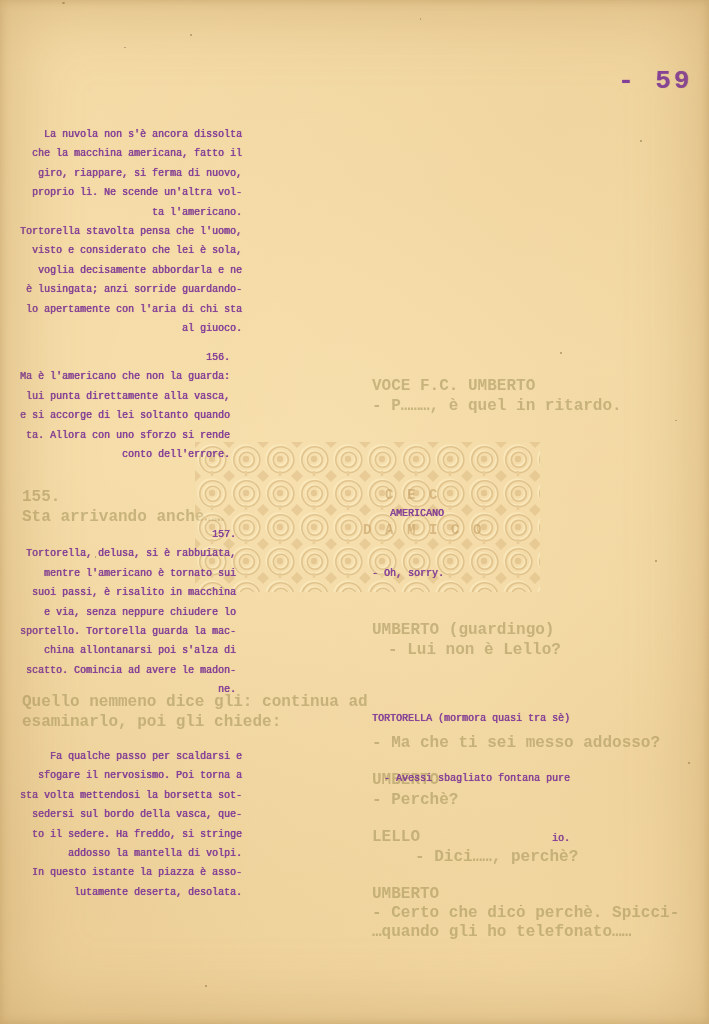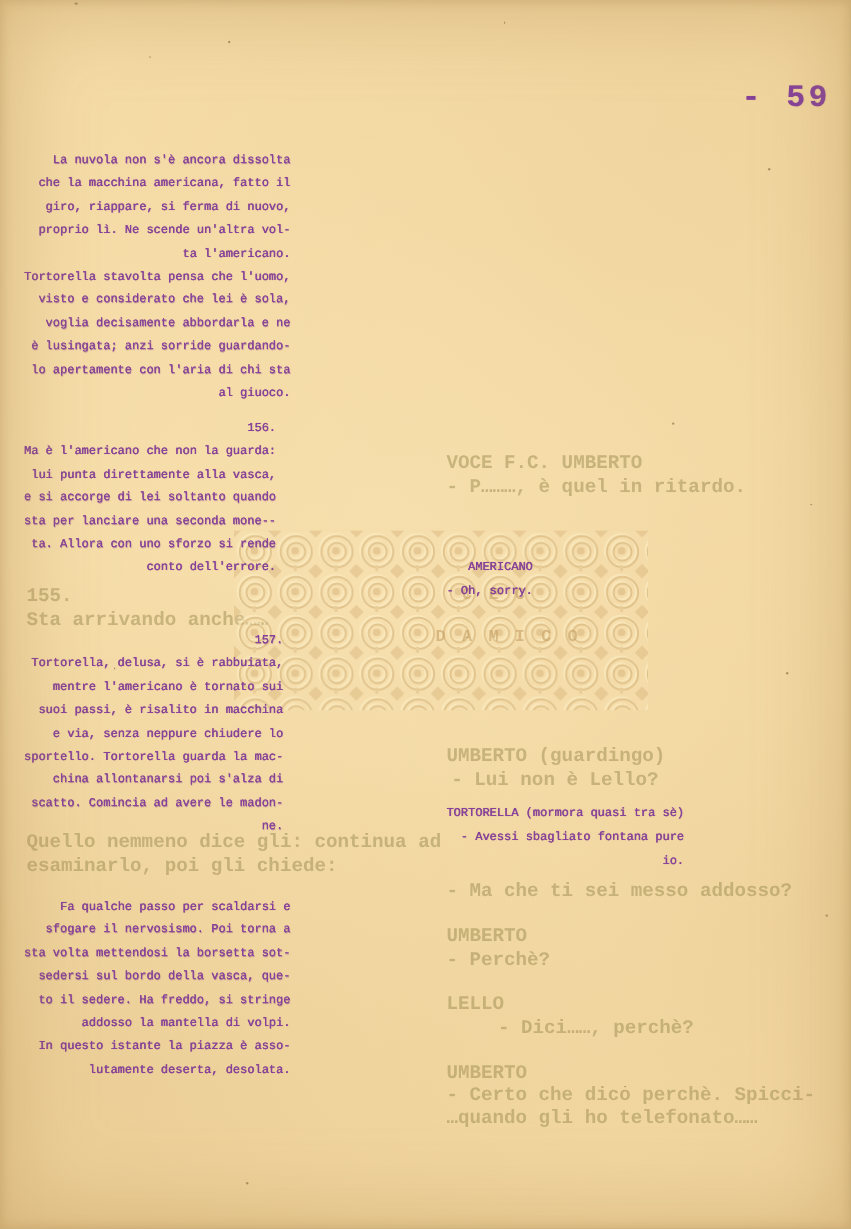--- a/index.html
+++ b/index.html
@@ -15,21 +15,21 @@
   }
   .vignette {
     position:absolute; inset:0; pointer-events:none; z-index:9;
     box-shadow: inset 0 0 70px 8px rgba(176,136,74,.38), inset 0 0 10px 1px rgba(150,112,55,.28);
   }
   .typeblock { position:absolute; color:#87409c; }
   .tline {
     font-size:10px; line-height:19.4px; font-weight:400; white-space:pre;
     letter-spacing:0; text-shadow:.4px .3px .7px rgba(109,40,132,.55), 0 0 .4px rgba(109,40,132,.65);text-align:right;
   }
-  .dlg .tline { line-height:19.8px; }
+  .dlg .tline { line-height:19.8px;margin-top:40px; }
   .pageno {
     position:absolute; left:618px; top:66px; color:#84409a; font-size:26px;
     font-weight:700; letter-spacing:3px; text-shadow:.4px .3px .8px rgba(109,40,132,.5);
   }
   .ghost {
     position:absolute; color:rgba(163,146,88,.55); font-size:16px; line-height:19px;
     font-weight:700; white-space:pre; filter:blur(.5px); z-index:1;
   }
   .stamp { position:absolute; left:195px; top:442px; z-index:2; }
   .stamp text { font-family:"Liberation Mono","DejaVu Sans Mono",monospace; font-weight:700; }
@@ -75,21 +75,21 @@
     </g>
   </svg>
 
   <div class="ghost" style="left:22px;  top:488px;">155.</div>
   <div class="ghost" style="left:22px;  top:508px;">Sta arrivando anche……</div>
   <div class="ghost" style="left:22px;  top:693px;">Quello nemmeno dice gli: continua ad</div>
   <div class="ghost" style="left:22px;  top:713px;">esaminarlo, poi gli chiede:</div>
   <div class="ghost" style="left:372px; top:377px;">VOCE F.C. UMBERTO</div>
   <div class="ghost" style="left:372px; top:397px;">- P………, è quel in ritardo.</div>
   <div class="ghost" style="left:372px; top:621px;">UMBERTO (guardingo)</div>
-  <div class="ghost" style="left:376px; top:641px;">- Lui non è Lello?</div>
+  <div class="ghost" style="left:388px; top:641px;">- Lui non è Lello?</div>
   <div class="ghost" style="left:372px; top:734px;">- Ma che ti sei messo addosso?</div>
   <div class="ghost" style="left:372px; top:771px;">UMBERTO</div>
   <div class="ghost" style="left:372px; top:791px;">- Perchè?</div>
   <div class="ghost" style="left:372px; top:828px;">LELLO</div>
   <div class="ghost" style="left:372px; top:848px;margin-left:43px;">- Dici……, perchè?</div>
   <div class="ghost" style="left:372px; top:885px;">UMBERTO</div>
   <div class="ghost" style="left:372px; top:904px;">- Certo che dico perchè. Spicci-</div>
   <div class="ghost" style="left:372px; top:923px;">…quando gli ho telefonato……</div>
 
   <div class="textlayer">
@@ -108,21 +108,20 @@
       <div class="tline">è lusingata; anzi sorride guardando-</div>
       <div class="tline">lo apertamente con l'aria di chi sta</div>
       <div class="tline">al giuoco.</div>
     </div>
 
     <div class="typeblock" style="left:20px; top:348px;">
       <div class="tline">156.</div>
       <div class="tline">Ma è l'americano che non la guarda:</div>
       <div class="tline">lui punta direttamente alla vasca,</div>
       <div class="tline">e si accorge di lei soltanto quando</div>
-      <div class="tline">sta per lanciare una seconda mone--</div>
       <div class="tline">ta. Allora con uno sforzo si rende</div>
       <div class="tline">conto dell'errore.</div>
     </div>
 
     <div class="typeblock" style="left:20px; top:525px;">
       <div class="tline">157.</div>
       <div class="tline">Tortorella, delusa, si è rabbuiata,</div>
       <div class="tline">mentre l'americano è tornato sui</div>
       <div class="tline">suoi passi, è risalito in macchina</div>
       <div class="tline">e via, senza neppure chiudere lo</div>

